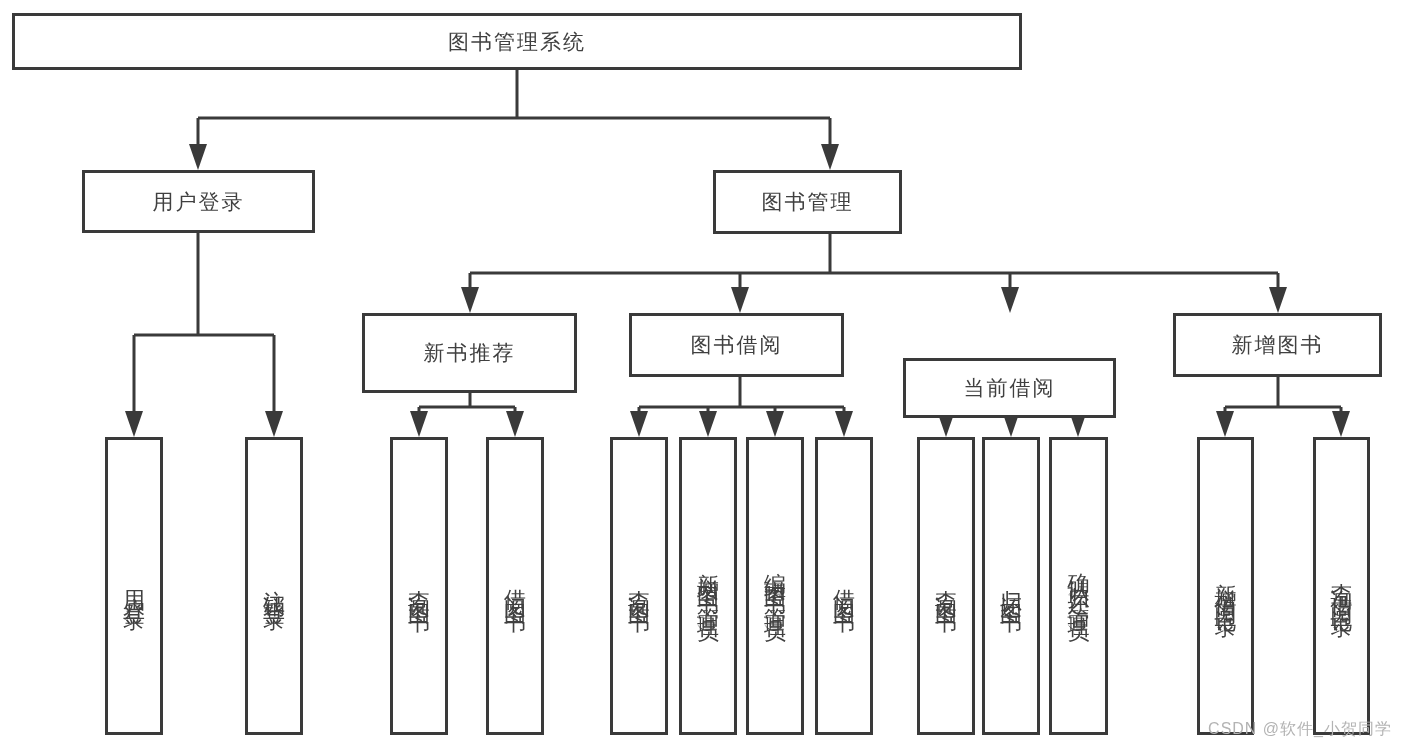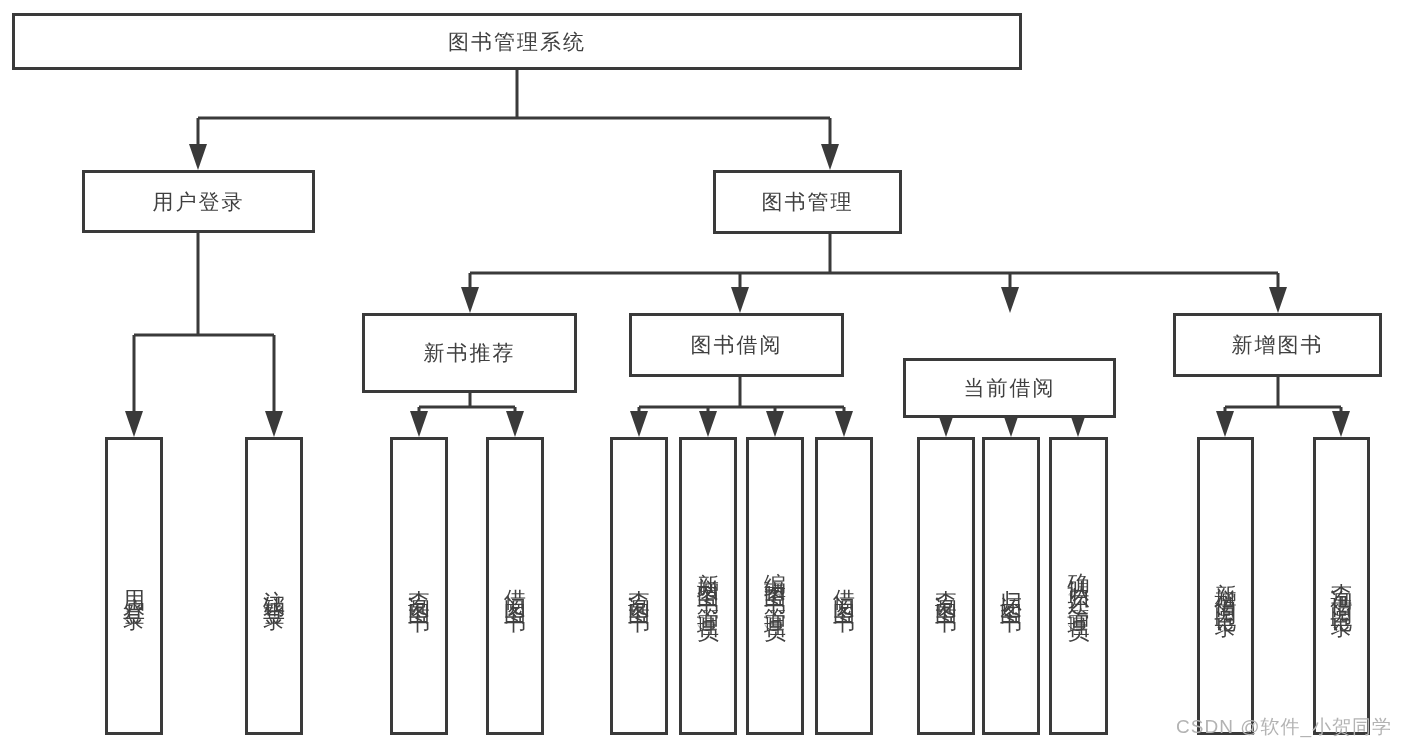--- a/index.html
+++ b/index.html
@@ -43,21 +43,21 @@
     font-size: 22px;
     letter-spacing: 7px;
     line-height: 1;
     white-space: nowrap;
   }
 
   .watermark {
     position: absolute;
     right: 13px;
     bottom: 7px;
-    font-size: 19px;
+    font-size: 16px;
     letter-spacing: 1px;
     color: #b3b3b3;
     white-space: nowrap;
     text-align: center;
   }
 </style>
 </head>
 <body>
 
 <div class="canvas">

